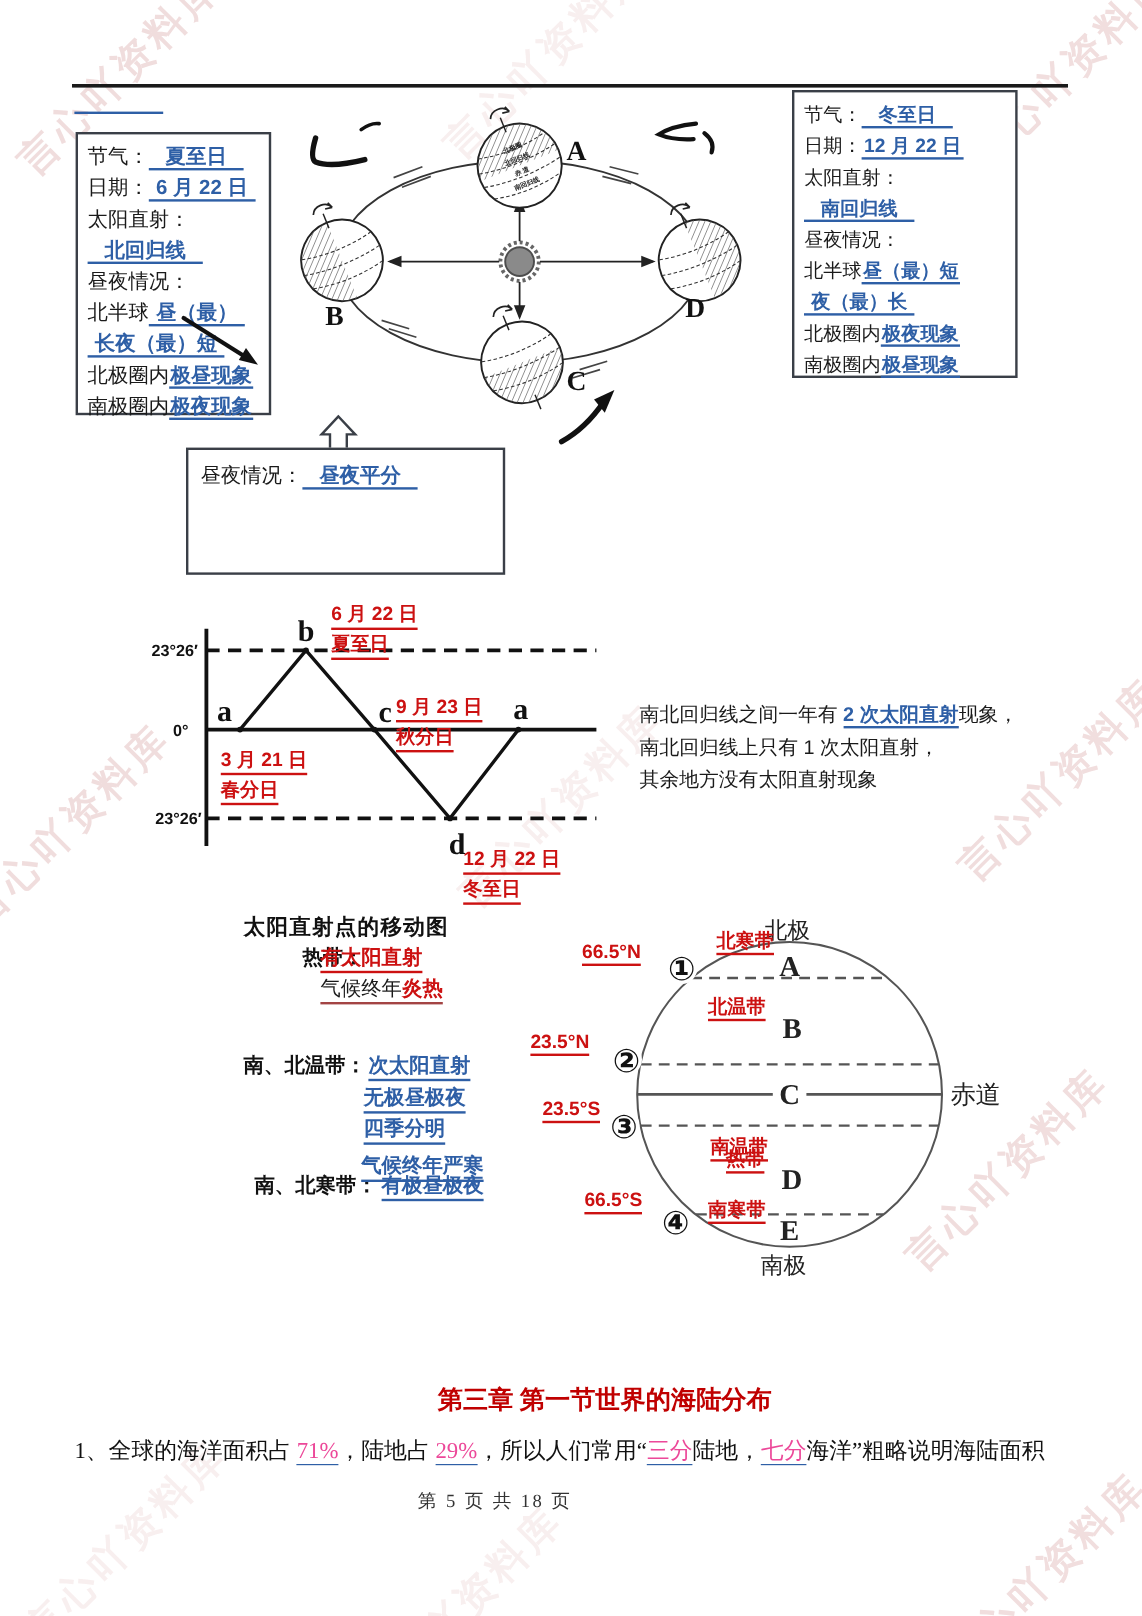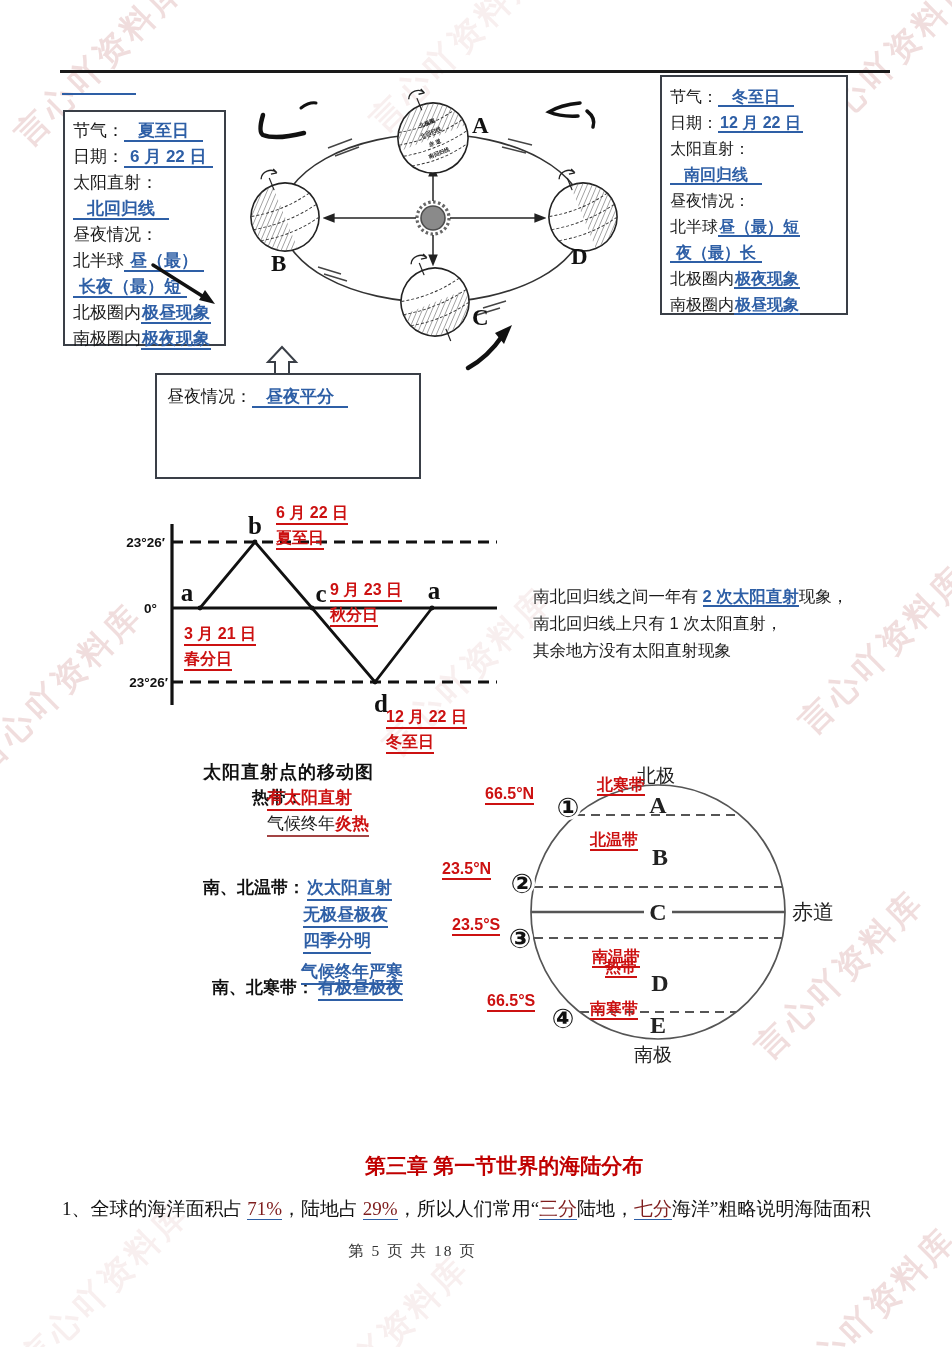--- a/index.html
+++ b/index.html
@@ -35,21 +35,21 @@
   .zval-mix{position:absolute;z-index:1;font-size:17px;border-bottom:2px solid #a34444;}
   .zval-mix .hot{color:#cc1111;font-weight:bold;}
   
   .cap{position:absolute;z-index:1;font-family:"Liberation Serif","DejaVu Serif",serif;
        font-weight:bold;font-size:18px;letter-spacing:1px;color:#111;}
   
   .title{position:absolute;z-index:1;left:0;width:952px;text-align:center;
          font-family:"Liberation Serif","DejaVu Serif",serif;font-weight:bold;font-size:21px;color:#c00000;padding-left:28px;}
   .para{position:absolute;z-index:1;font-family:"Liberation Serif","DejaVu Serif",serif;
         font-size:19px;color:#111;white-space:nowrap;}
-  .para .bl{color:#7f1d1d;border-bottom:1.5px solid #2e5fa6;}
+  .para .bl{color:#ec4899;border-bottom:1.5px solid #2e5fa6;}
   .footer{position:absolute;z-index:1;left:0;width:825px;text-align:center;
           font-family:"Liberation Serif","DejaVu Serif",serif;font-size:15.5px;color:#333;letter-spacing:2px;}
   .rule{position:absolute;z-index:1;background:#1a1a1a;}
   .bluerule{position:absolute;z-index:1;background:#2e5fa6;}
   svg{overflow:visible;}
 </style>
 </head>
 <body>
 <div id="page">
 

